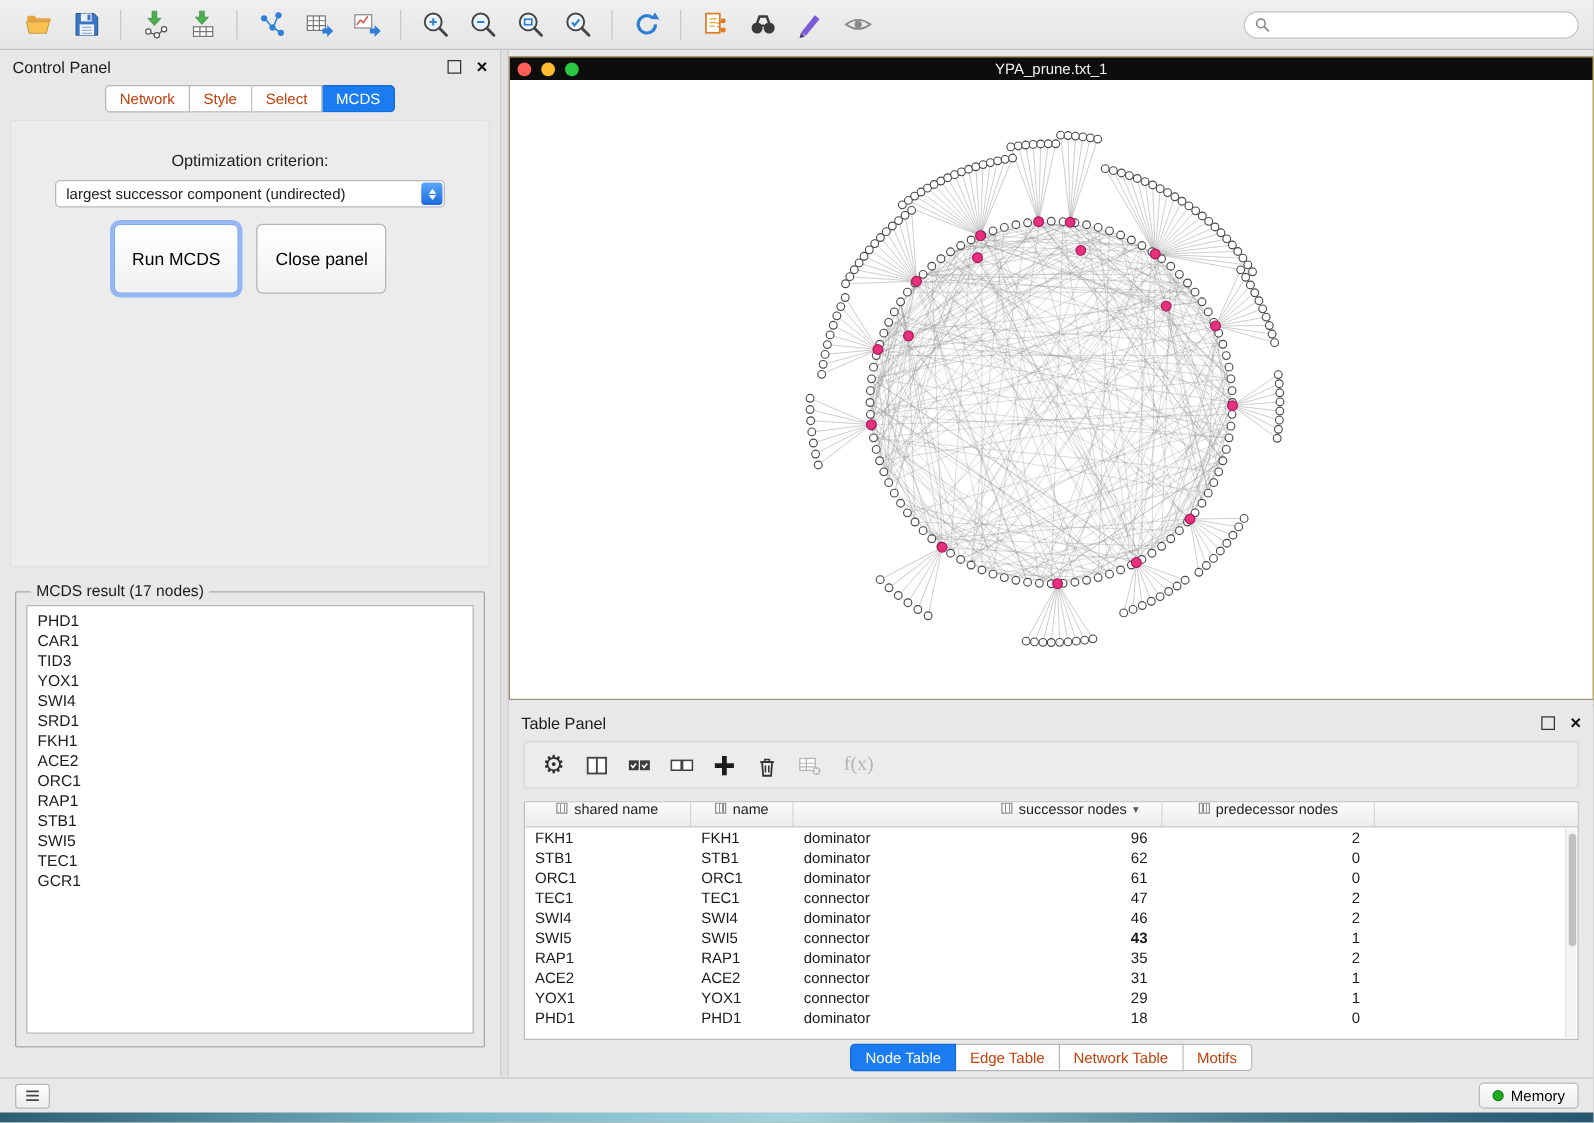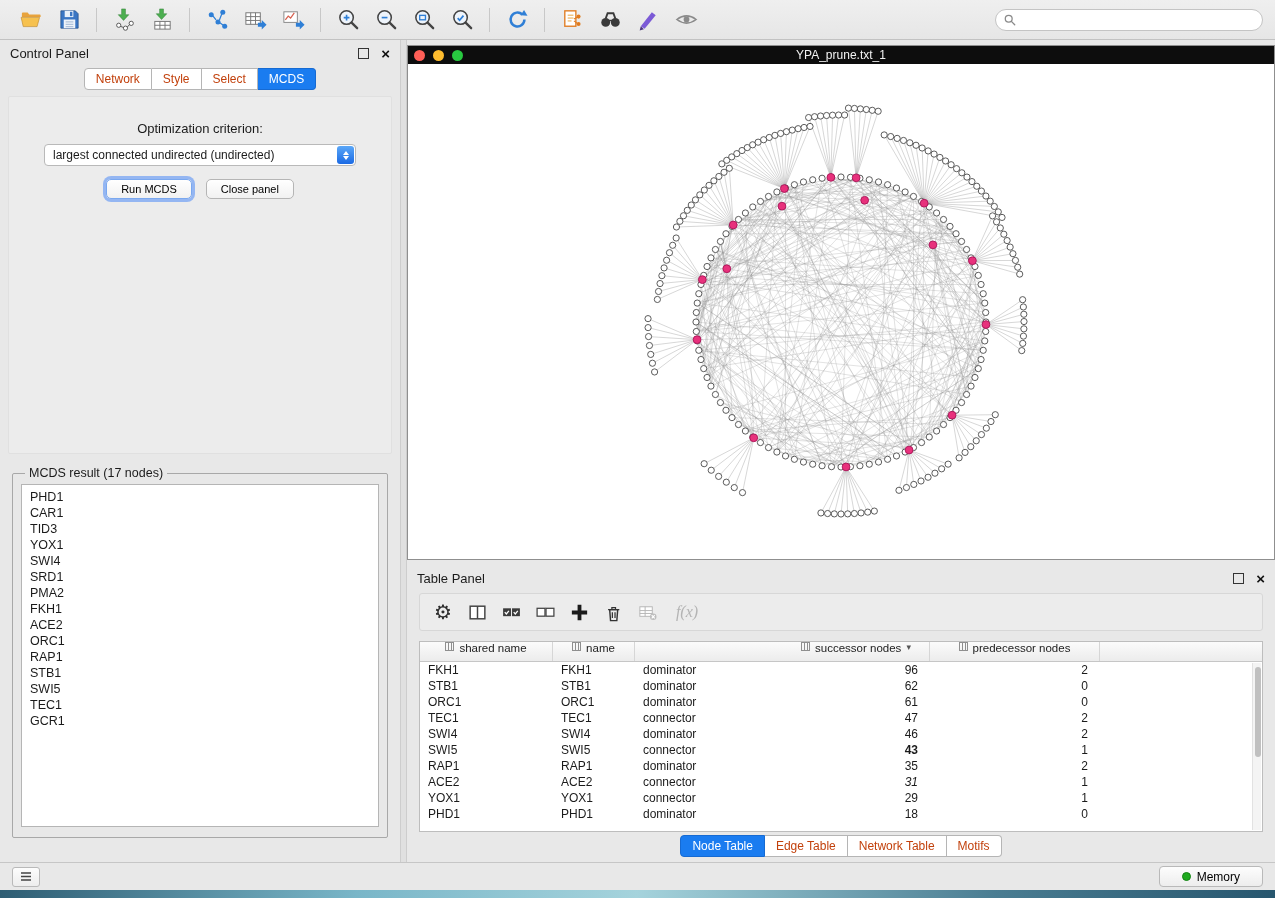--- a/index.html
+++ b/index.html
@@ -35,21 +35,21 @@
   .opt-label{margin-top:24px;font-size:13px}
   .combo{margin:8px auto 0;width:312px;height:22px;background:#fff;border:1px solid #b9b9b9;border-radius:4px;
     display:flex;align-items:center;padding-left:8px;cursor:pointer;position:relative}
   .combo-value{font-size:12px;flex:1;text-align:left;white-space:nowrap;overflow:hidden}
   .combo-stepper{width:17px;height:18px;margin:1px;border-radius:3px;background:linear-gradient(#5aa7f8,#1b6ae4);
     display:flex;flex-direction:column;align-items:center;justify-content:center;gap:1px}
   .chev{width:0;height:0;border-left:3.5px solid transparent;border-right:3.5px solid transparent}
   .chev.up{border-bottom:4px solid #fff}
   .chev.down{border-top:4px solid #fff}
   .btn-row{margin-top:13px;display:flex;justify-content:center;gap:14px}
-  .push-btn{font-size:11px;padding:3px 14px;background:linear-gradient(#ffffff,#f1f1f1);border:1px solid #b5b5b5;
+  .push-btn{font-size:14px;padding:19px 14px;background:linear-gradient(#ffffff,#f1f1f1);border:1px solid #b5b5b5;
     border-radius:5px;cursor:pointer;font-family:inherit}
   .push-btn.focused{box-shadow:0 0 0 3px rgba(77,139,247,.55);border-color:#7aa8ef}
   .result-fieldset{position:absolute;left:12px;right:12px;top:426px;height:372px;border:1px solid #a8a8a8;
     border-radius:2px;padding:4px 8px 10px}
   .result-fieldset legend{font-size:12.5px;padding:0 4px;margin-left:4px}
   .result-list{width:100%;height:100%;background:#fff;border:1px solid #b5b5b5;overflow:hidden;
     padding:4px 8px;text-align:left}
   .list-item{font-size:12.5px;line-height:16px;cursor:default}
 
   
@@ -64,21 +64,21 @@
   #network-canvas{display:block;width:866px;height:495px;background:#fff}
 
   
   .table-panel{position:absolute;left:407px;top:565px;right:0;bottom:36px;background:#e8e8e8}
   .tp-toolbar{position:absolute;left:12px;right:12px;top:28px;height:38px;background:#ececec;
     border:1px solid #d7d7d7;border-radius:3px;display:flex;align-items:center;padding:0 8px;gap:4px}
   .tp-btn{width:30px;height:30px;border:none;background:transparent;display:flex;align-items:center;
     justify-content:center;cursor:pointer;border-radius:3px}
   .tp-btn svg{width:21px;height:21px}
   .gear-glyph{font-size:20px;color:#2d2d2d;line-height:1}
-  .fx-glyph{font-family:"Liberation Serif",serif;font-style:italic;font-size:16px;color:#b4b4b4}
+  .fx-glyph{font-family:"Liberation Serif",serif;font-size:16px;color:#b4b4b4}
   .tbl-wrap{position:absolute;left:12px;right:12px;top:76px;height:191px;background:#fff;border:1px solid #bdbdbd}
   .tbl-header{display:flex;height:20px;background:linear-gradient(#fbfbfb,#ececec);border-bottom:1px solid #c6c6c6}
   .tbl-col{display:flex;align-items:flex-start;justify-content:center;gap:5px;border-right:1px solid #d6d6d6;
     font-size:11.5px;color:#222;cursor:pointer;overflow:hidden;flex:none}
   .tbl-col.filler{flex:1;border-right:none;cursor:default}
   .grid-ic{width:9px;height:9px;flex:none;border:1px solid #8f8f8f;
     background:linear-gradient(to right,transparent 2px,#8f8f8f 2px,#8f8f8f 3px,transparent 3px,transparent 5px,#8f8f8f 5px,#8f8f8f 6px,transparent 6px)}
   .sort-ic{font-size:9px;color:#555}
   .tbl-row{display:flex;height:16px;align-items:center}
   .cell{font-size:12px;line-height:16px;padding:0 8px;white-space:nowrap;overflow:hidden;flex:none}
@@ -86,21 +86,21 @@
   .v-scroll{position:absolute;right:1px;top:21px;bottom:1px;width:9px;background:#f4f4f4;border-left:1px solid #e2e2e2}
   .v-thumb{position:absolute;top:4px;left:1.5px;width:6px;height:90px;background:#c0c0c0;border-radius:3px}
   .table-tabs{position:absolute;left:0;right:0;top:270px;display:flex;justify-content:center}
 
   
   .status-bar{position:absolute;left:0;right:0;bottom:8px;height:28px;background:#e8e8e8;border-top:1px solid #c6c6c6;
     display:flex;align-items:center;padding:0 12px}
   .menu-btn{width:28px;height:20px;background:linear-gradient(#fdfdfd,#ededed);border:1px solid #b9b9b9;
     border-radius:3px;display:flex;align-items:center;justify-content:center;cursor:pointer}
   .memory-btn{margin-left:auto;height:21px;background:linear-gradient(#fdfdfd,#ededed);border:1px solid #b9b9b9;
-    border-radius:4px;display:flex;align-items:center;gap:6px;padding:0 22px;font-size:12px;cursor:pointer;font-family:inherit}
+    border-radius:4px;display:flex;align-items:center;gap:6px;padding:0 10px;font-size:12px;cursor:pointer;font-family:inherit}
   .mem-dot{width:9px;height:9px;border-radius:50%;background:#1faa1f;border:1px solid #128312}
   .desktop-strip{position:absolute;left:0;right:0;bottom:0;height:8px;
     background:linear-gradient(90deg,#2e5d73,#79b6c8 28%,#a5d3dc 50%,#4a7d92 78%,#27566e)}
 </style>
 </head>
 <body>
 
 <div class="app">
 
   <div class="toolbar">
@@ -249,41 +249,40 @@
     </div>
     <div class="cp-tabs" id="cp-tabs">
         <div class="seg">Network</div>
         <div class="seg">Style</div>
         <div class="seg">Select</div>
         <div class="seg active">MCDS</div>
       </div>
     <div class="cp-content">
       <div class="opt-label">Optimization criterion:</div>
       <div class="combo">
-        <span class="combo-value">largest connected undirected (undirected)</span>
+        <span class="combo-value">largest successor component (undirected)</span>
         <span class="combo-stepper">
           <span class="chev up"></span>
             <span class="chev down"></span>
         </span>
       </div>
       <div class="btn-row">
         <button class="push-btn focused">Run MCDS</button>
         <button class="push-btn">Close panel</button>
       </div>
     </div>
     <fieldset class="result-fieldset">
       <legend>MCDS result (17 nodes)</legend>
       <div class="result-list" id="mcds-list">
           <div class="list-item">PHD1</div>
           <div class="list-item">CAR1</div>
           <div class="list-item">TID3</div>
           <div class="list-item">YOX1</div>
           <div class="list-item">SWI4</div>
           <div class="list-item">SRD1</div>
-          <div class="list-item">PMA2</div>
           <div class="list-item">FKH1</div>
           <div class="list-item">ACE2</div>
           <div class="list-item">ORC1</div>
           <div class="list-item">RAP1</div>
           <div class="list-item">STB1</div>
           <div class="list-item">SWI5</div>
           <div class="list-item">TEC1</div>
           <div class="list-item">GCR1</div>
         </div>
     </fieldset>
@@ -1139,21 +1138,21 @@
             <div class="cell" style="width: 133px;">RAP1</div>
             <div class="cell" style="width: 82px;">RAP1</div>
             <div class="cell" style="width: 148px;">dominator</div>
             <div class="cell num" style="width: 147px;">35</div>
             <div class="cell num" style="width: 170px;">2</div>
           </div>
           <div class="tbl-row">
             <div class="cell" style="width: 133px;">ACE2</div>
             <div class="cell" style="width: 82px;">ACE2</div>
             <div class="cell" style="width: 148px;">connector</div>
-            <div class="cell num" style="width: 147px; font-style: italic;">31</div>
+            <div class="cell num" style="width: 147px;">31</div>
             <div class="cell num" style="width: 170px;">1</div>
           </div>
           <div class="tbl-row">
             <div class="cell" style="width: 133px;">YOX1</div>
             <div class="cell" style="width: 82px;">YOX1</div>
             <div class="cell" style="width: 148px;">connector</div>
             <div class="cell num" style="width: 147px;">29</div>
             <div class="cell num" style="width: 170px;">1</div>
           </div>
           <div class="tbl-row">

